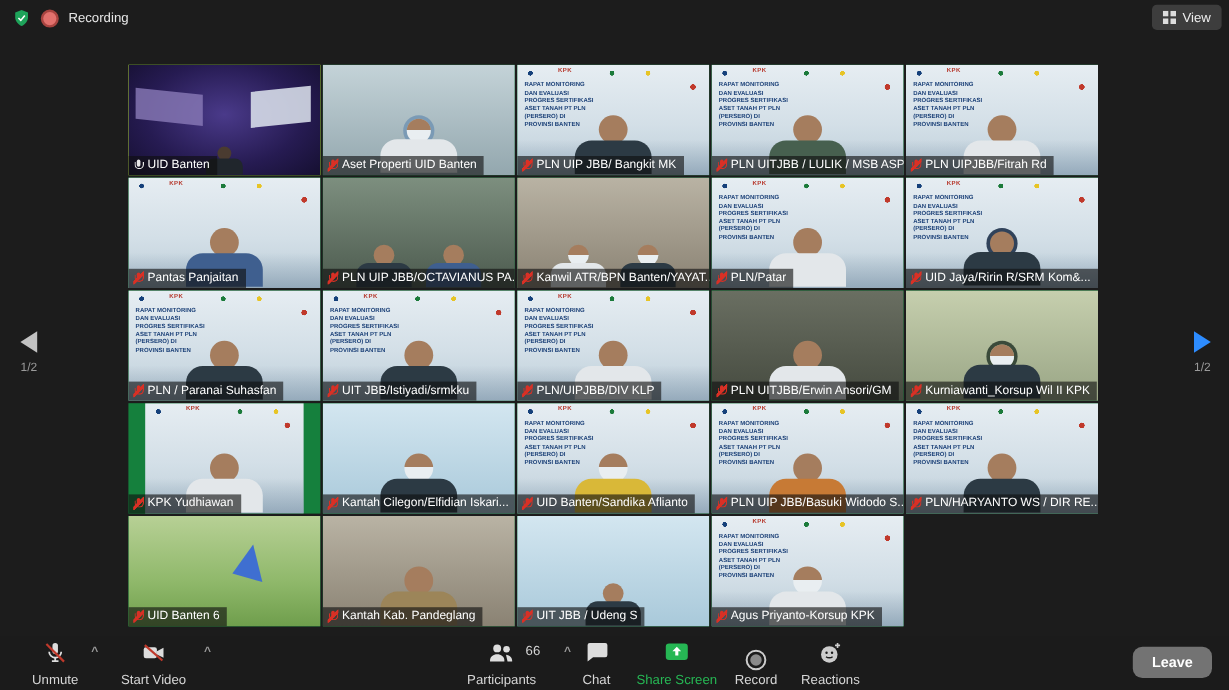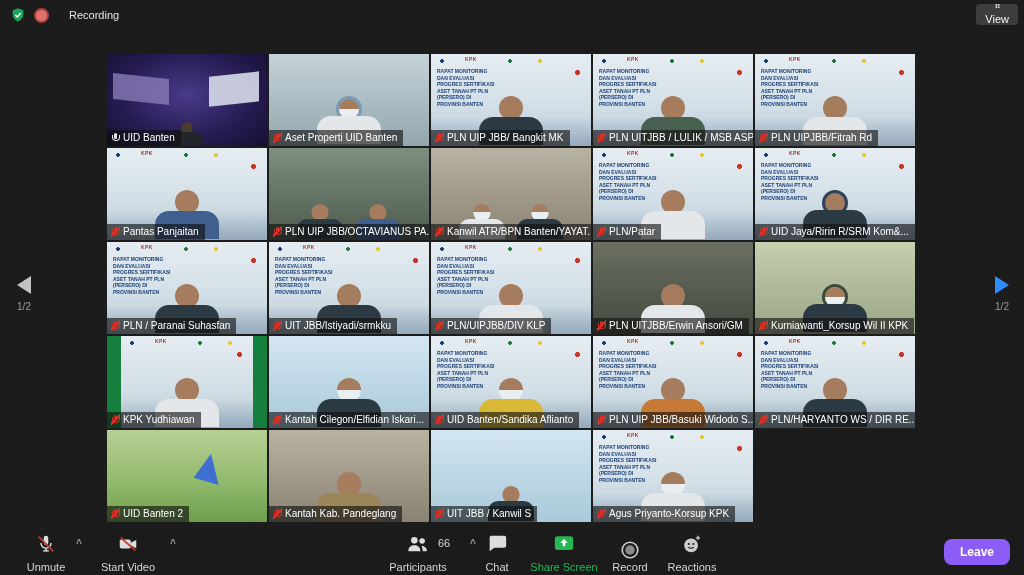--- a/index.html
+++ b/index.html
@@ -5,23 +5,23 @@
   html,body { margin:0; padding:0; }
   body {
     width:1024px; height:575px; position:relative; overflow:hidden;
     background:#1c1c1c; font-family:"Liberation Sans", sans-serif;
     -webkit-font-smoothing:antialiased;
   }
   
   .topbar { position:absolute; top:0; left:0; width:100%; height:30px; }
   .rec-group { position:absolute; left:10px; top:0; height:30px; display:flex; align-items:center; gap:8px; }
   .rec-dot { width:11px; height:11px; border-radius:50%; background:#e2716d; border:2px solid #a84440; }
-  .rec-label { color:#e6e6e6; font-size:11px;margin-left:12px; }
+  .rec-label { color:#e6e6e6; font-size:11px; }
   .view-btn { position:absolute; right:6px; top:4px; height:21px; background:#3d3d3d; border-radius:4px;
-    display:flex; align-items:center; gap:5px; padding:0 9px; cursor:default;flex-direction:column; }
+    display:flex; align-items:center; gap:5px; padding:0 9px; cursor:default; }
   .view-btn span { color:#eee; font-size:11px; }
   
   .grid { position:absolute; left:107px; top:54px; width:810px; display:flex; flex-wrap:wrap; gap:2px; }
   .tile { position:relative; width:160px; height:92px; background:#15803d; overflow:hidden; }
   .tile.active { outline:2px solid #ccd32b; outline-offset:-2px; }
   .video { position:absolute; inset:0; }
   .portrait .video { left:14px; right:14px; }
   
   .video.slide {
     background:
@@ -85,21 +85,21 @@
   .tri.l { border-top:9px solid transparent; border-bottom:9px solid transparent; border-right:14px solid #c2c2c2; }
   .tri.r { border-top:9px solid transparent; border-bottom:9px solid transparent; border-left:14px solid #2d8cff; }
   .pager .pg { display:block; margin-top:7px; color:#9a9a9a; font-size:10px; }
   
   .toolbar { position:absolute; left:0; bottom:0; width:100%; height:45px; background:#1b1b1b; }
   .tool { position:absolute; top:3px; height:40px; display:flex; flex-direction:column; align-items:center; justify-content:space-between; cursor:default; }
   .tool .tl { color:#d6d6d6; font-size:11px; white-space:nowrap; }
   .tool.green .tl { color:#26b754; }
   .caret { position:absolute; top:5px; color:#9a9a9a; font-size:10px; font-weight:bold; }
   .pcount { position:absolute; top:4px; color:#d6d6d6; font-size:11px; }
-  .leave-btn { position:absolute; right:14px; top:9px; background:#8b5cf6; color:#fff; font-size:12px; font-weight:bold;
+  .leave-btn { position:absolute; right:14px; top:9px; background:#737373; color:#fff; font-size:12px; font-weight:bold;
     border:none; border-radius:8px; padding:6px 16px; cursor:default; }
   .grid-icon { display:inline-block; }
 </style>
 </head>
 <body>
 
 <div class="topbar">
   <div class="rec-group">
     <svg width="16" height="16" viewBox="0 0 24 24">
       <path d="M12 2l8 3v6c0 5-3.5 9-8 11-4.5-2-8-6-8-11V5z" fill="#1ea35a"></path>
@@ -359,21 +359,21 @@
       </div>
     <div class="tag">
       <span class="mic off"></span>
       <span class="nm">PLN/HARYANTO WS / DIR RE...</span>
     </div>
   </div>
   <div class="tile">
     <div class="video fieldbg"></div>
     <div class="tag">
       <span class="mic off"></span>
-      <span class="nm">UID Banten 2</span>
+      <span class="nm">UID Banten 6</span>
     </div>
   </div>
   <div class="tile">
     <div class="video office"></div>
     <div class="person shirt-tan">
         <i class="head"></i>
         <i class="torso"></i>
       </div>
     <div class="tag">
       <span class="mic off"></span>
@@ -381,21 +381,21 @@
     </div>
   </div>
   <div class="tile">
     <div class="video skybg"></div>
     <div class="person small shirt-dark">
         <i class="head"></i>
         <i class="torso"></i>
       </div>
     <div class="tag">
       <span class="mic off"></span>
-      <span class="nm">UIT JBB / Kanwil S</span>
+      <span class="nm">UIT JBB / Udeng S</span>
     </div>
   </div>
   <div class="tile">
     <div class="video slide" data-slidetext="RAPAT MONITORING DAN EVALUASI PROGRES SERTIFIKASI ASET TANAH PT PLN (PERSERO) DI PROVINSI BANTEN" data-kpk="KPK"></div>
     <div class="person mask shirt-white">
         <i class="head"></i>
         <i class="torso"></i>
       </div>
     <div class="tag">
       <span class="mic off"></span>

